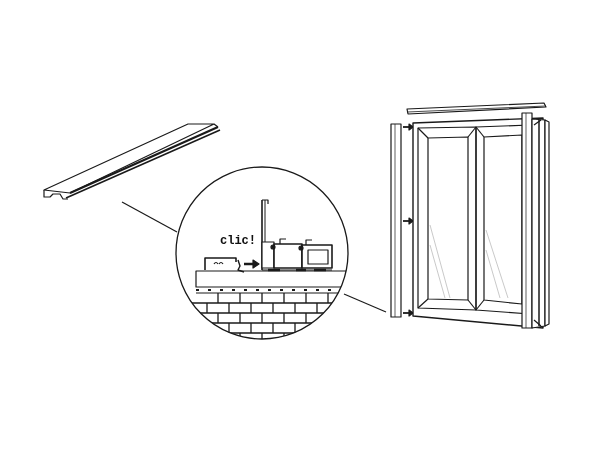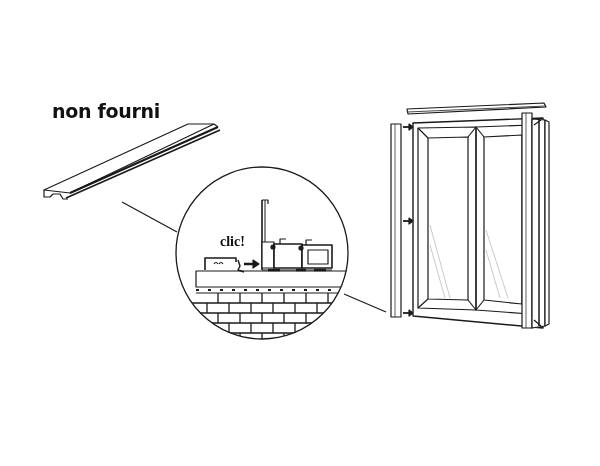--- a/index.html
+++ b/index.html
@@ -1,27 +1,26 @@
 <!DOCTYPE html>
 <html><head>
 <meta charset="utf-8">
 <style>
   html, body { margin:0; padding:0; background:#ffffff; }
   body { width:600px; height:466px; position:relative; overflow:hidden; font-family:"DejaVu Sans", sans-serif; }
   .canvas { position:absolute; left:0; top:0; width:600px; height:466px; }
   .label-main { position:absolute; left:52px; top:100px; font-family:"DejaVu Sans", sans-serif; font-weight:bold; font-size:19px; color:#111; letter-spacing:-0.3px; }
-  .label-clic { position:absolute; left:220px; top:234px; font-family:Liberation Serif, serif; font-weight:bold; font-size:14px; color:#111; }
+  .label-clic { position:absolute; left:220px; top:234px; font-family:Liberation Mono, monospace; font-weight:bold; font-size:12px; color:#111; }
   svg { position:absolute; left:0; top:0; }
 </style>
 </head>
 <body>
 
 <div class="canvas">
 
-  <div class="label-main">non fourni</div>
 
   <svg width="600" height="466" viewBox="0 0 600 466">
     <g stroke="#1a1a1a" fill="none" stroke-width="1.2" stroke-linejoin="round">
 
       <g>
         <polygon points="44,190 188,124 214,124 70,193" fill="#fff"></polygon>
         <line x1="70" y1="193" x2="218" y2="127" stroke-width="2.2"></line>
         <line x1="66" y1="198" x2="220" y2="130" stroke-width="1.6"></line>
         <polyline points="44,190 44,197 50,197 53,194 60,194 63,199 68,199"></polyline>
         <line x1="214" y1="124" x2="218" y2="127"></line>

